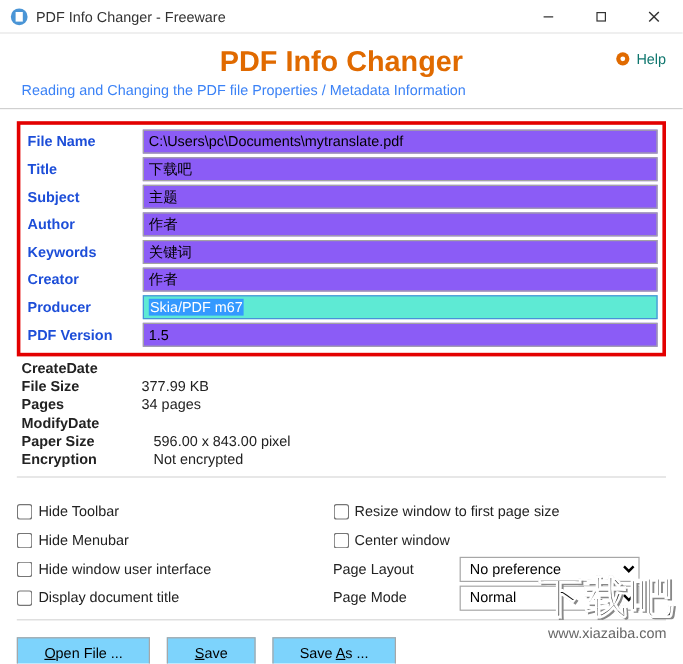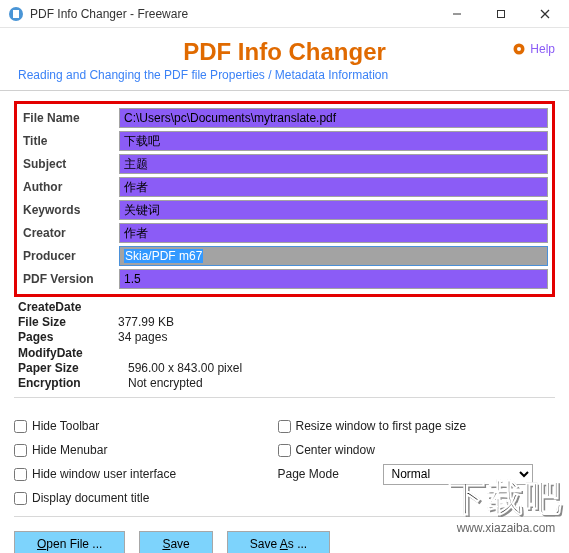--- a/index.html
+++ b/index.html
@@ -4,29 +4,29 @@
 <style>
 * { box-sizing: border-box; margin: 0; padding: 0; }
 body { font-family: "Microsoft YaHei", Tahoma, Arial, sans-serif; font-size: 12px; background: #fff; width: 569px; height: 553px; overflow: hidden; position: relative; }
 .titlebar { height: 28px; background: #fff; display: flex; align-items: center; padding: 0 2px; border-bottom: 1px solid #e5e5e5; }
 .titlebar .app-icon { width: 16px; height: 16px; margin: 0 6px; display: inline-flex; }
 .titlebar .title { flex: 1; color: #333; font-size: 12px; }
 .titlebar .win-btn { width: 44px; height: 28px; display: flex; align-items: center; justify-content: center; color: #333; }
 .header { padding: 10px 18px 8px 18px; position: relative; }
 .app-title { color: #e06a00; font-size: 24px; font-weight: bold; text-align: center; }
 .app-subtitle { color: #3b82f6; font-size: 12px; margin-top: 2px; }
-.help-link { position: absolute; right: 14px; top: 14px; display: flex; align-items: center; color: #8b5cf6; font-size: 12px; }
+.help-link { position: absolute; right: 14px; top: 14px; display: flex; align-items: center; color: #0f766e; font-size: 12px; }
 .help-link .gear { width: 14px; height: 14px; margin-right: 4px; }
 .divider { height: 1px; background: #d0d0d0; margin: 0; }
 .content { padding: 10px 14px 6px 14px; }
 .redbox { border: 3px solid #e30000; padding: 4px 4px 4px 4px; }
 .form-row { display: flex; align-items: center; margin-bottom: 3px; }
-.form-label { width: 98px; font-weight: bold; color: #404040; font-size: 12px; padding-left: 2px; }
+.form-label { width: 98px; font-weight: bold; color: #1d4ed8; font-size: 12px; padding-left: 2px; }
 .form-input { flex: 1; border: 1px solid #a3a3a3; height: 20px; padding: 1px 4px; font-size: 12px; font-family: inherit; outline: none; background: #8b5cf6; }
-.form-input.focus { border: 1px solid #4a90d9; background: #a3a3a3; text-align: right; }
+.form-input.focus { border: 1px solid #4a90d9; background: #5eead4; text-align: right; }
 .sel-text { background: #3399ff; color: #fff; padding: 0 1px; display: inline-block; }
 .nobox-row { display: flex; align-items: center; margin: 1px 0; padding-left: 4px;}
 .nobox-label { width: 100px; font-weight: bold; color: #222; font-size: 12px; }
 .nobox-value { color: #222; font-size: 12px; }
 .cols2 { display: flex; flex-direction: column; }
 .cols2 .col { flex: 1; }
 .cols2 .col:nth-child(2) .nobox-label { width: 110px; }
 .thin-div { height: 1px; background: #d8d8d8; margin: 6px 0; }
 .opts { padding: 4px 28px 2px 14px; display: flex; flex-wrap: wrap; }
 .opt-left, .opt-right { width: 50%; }
@@ -180,20 +180,24 @@
   <div class="opt-right">
     <div class="opt-row">
         <input type="checkbox" style="">
         <label>Resize window to first page size</label>
       </div>
     <div class="opt-row">
         <input type="checkbox" style="">
         <label>Center window</label>
       </div>
     <div class="sel-row">
+        <div class="sel-label">Page Layout</div>
+        <select class="sel-box"><option>No preference</option></select>
+      </div>
+    <div class="sel-row">
         <div class="sel-label">Page Mode</div>
         <select class="sel-box"><option>Normal</option></select>
       </div>
   </div>
 </div>
 
 <div class="thin-div" style="margin:4px 14px;"></div>
 
 <div class="btnbar">
   <button class="btn"><span class="u">O</span><span>pen File ...</span></button>

